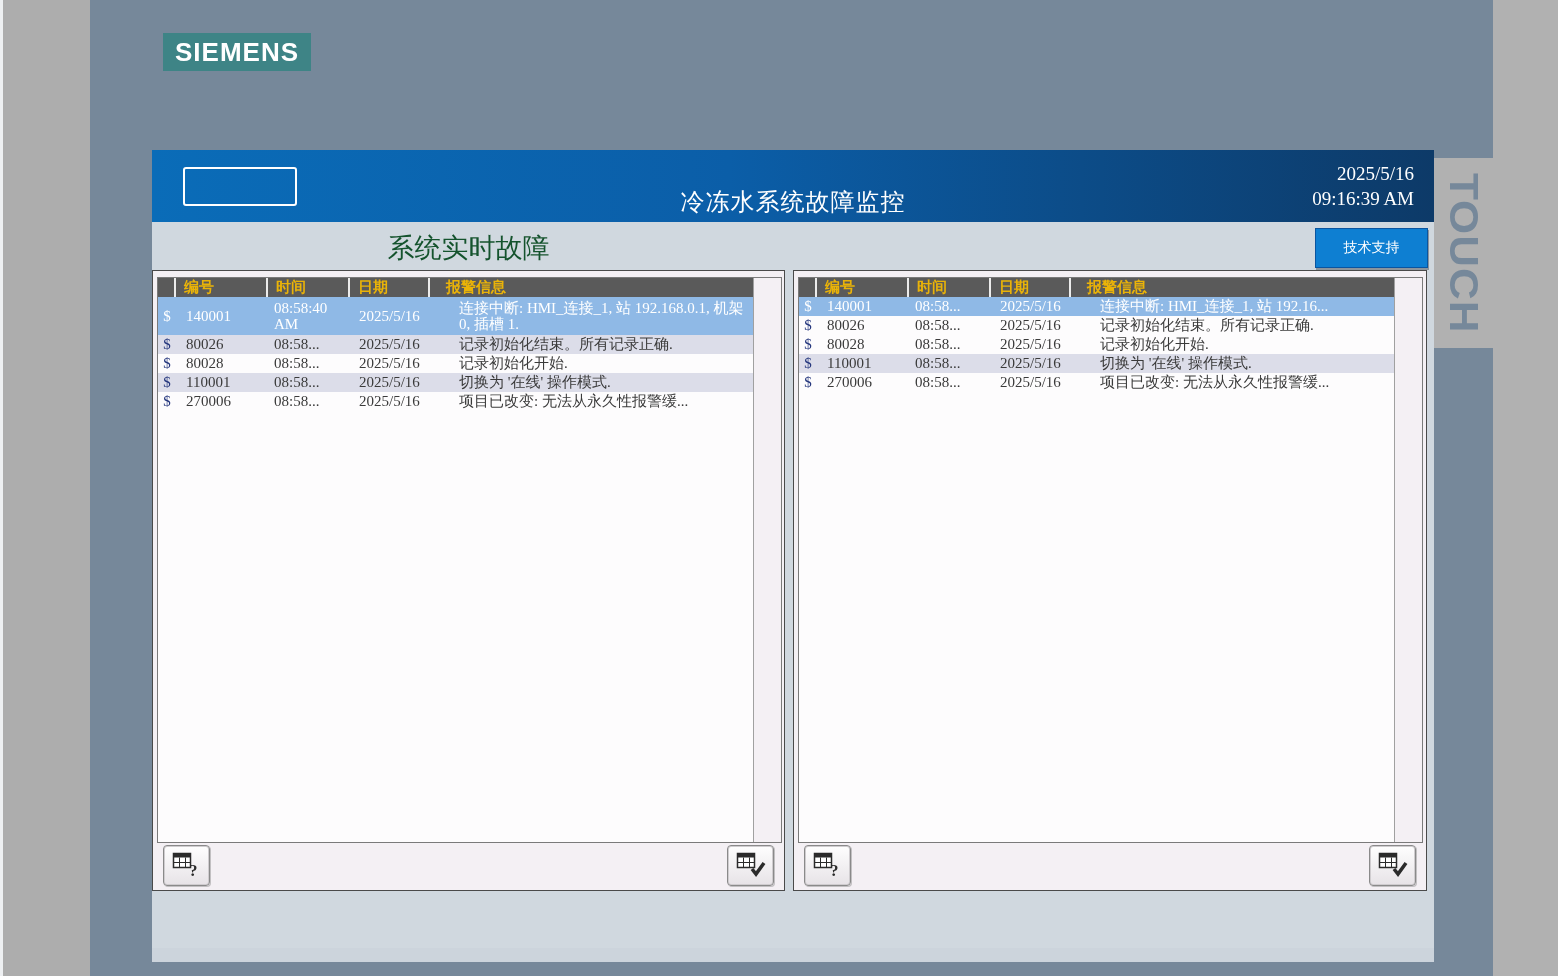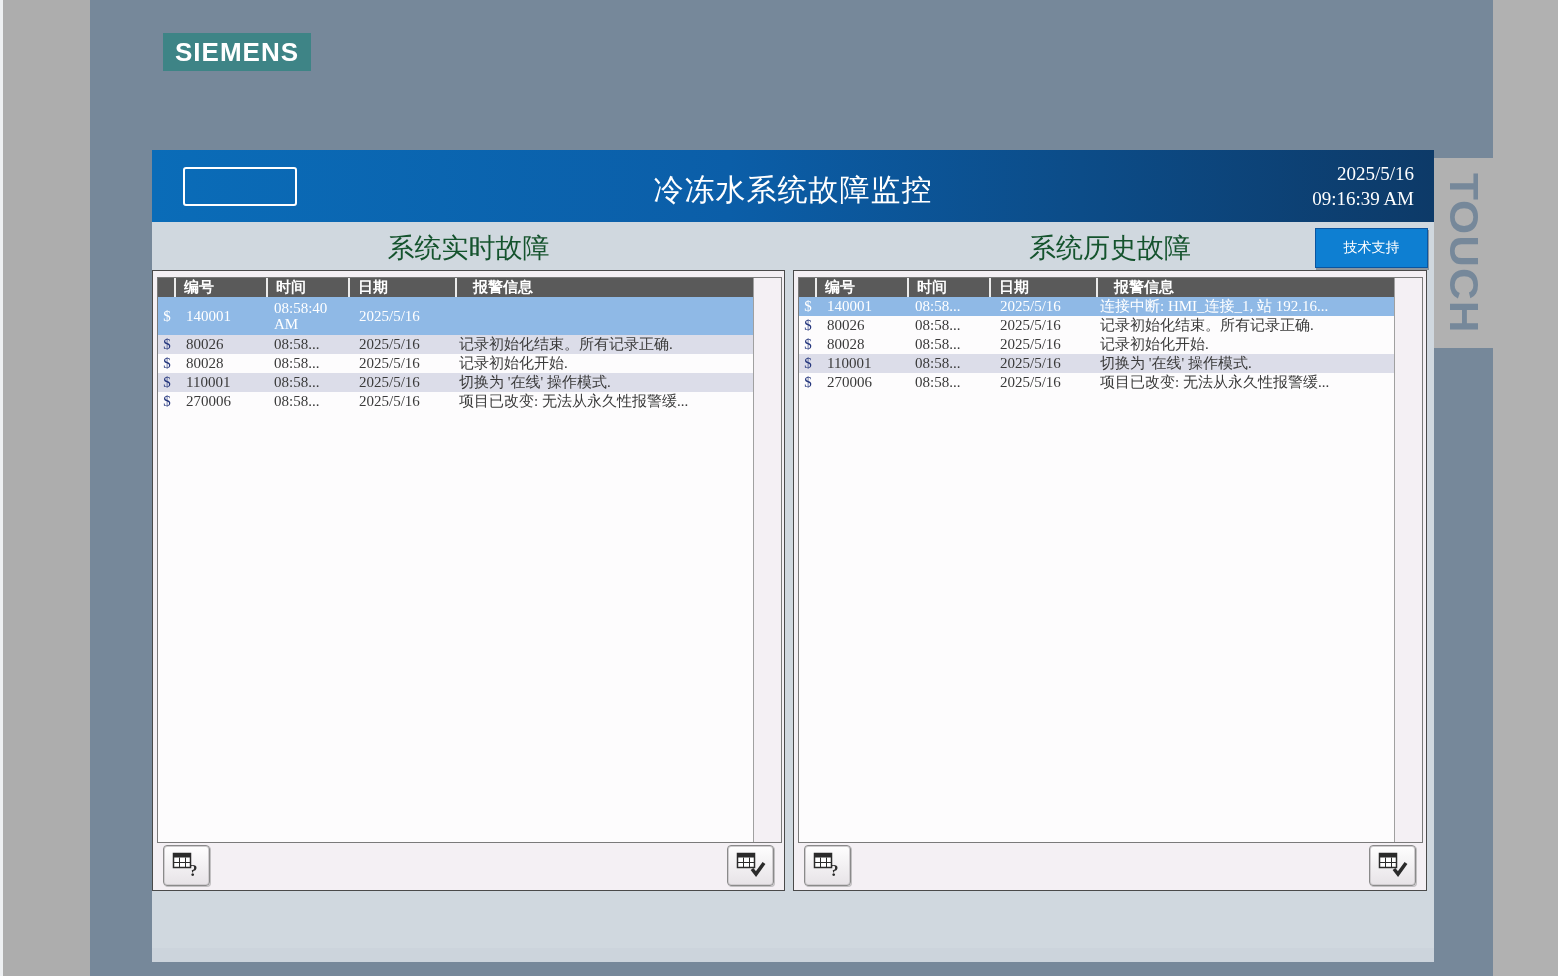--- a/index.html
+++ b/index.html
@@ -14,42 +14,42 @@
 
   
   .siemens{position:absolute;left:148px;top:33px;width:148px;height:38px;background:#3e8486;color:#fff;display:flex;align-items:center;justify-content:center;font-family:"Liberation Sans",sans-serif;font-weight:bold;font-size:26px;letter-spacing:1px;margin-left:15px;}
   .simatic{position:absolute;right:121px;top:34px;height:38px;color:#fff;font-family:"Liberation Sans",sans-serif;font-weight:300;font-size:30px;letter-spacing:2px;}
 
   
   .screen{position:absolute;left:152px;top:150px;width:1282px;height:812px;background:#d0d8df;}
 
   .titlebar{position:absolute;left:0;top:0;width:1282px;height:72px;background:linear-gradient(90deg,#0a6cb8 0%,#0b5ea8 45%,#0d3a68 100%);}
   .screen-select-box{position:absolute;left:31px;top:17px;width:114px;height:39px;border:2px solid #fff;border-radius:3px;background:transparent;}
-  .screen-title{position:absolute;left:0;top:20px;width:1282px;text-align:center;color:#fff;font-size:30px;letter-spacing:1px;}
+  .screen-title{position:absolute;left:0;top:36px;width:1282px;text-align:center;color:#fff;font-size:24px;letter-spacing:1px;}
   .datetime{position:absolute;right:20px;top:11px;text-align:right;color:#fff;font-size:19px;line-height:25px;}
 
   .section-label{position:absolute;top:80px;font-size:27px;color:#14532d;text-align:center;}
   .section-label.rt{left:0;width:633px;}
   .section-label.hist{left:641px;width:634px;}
   .support-btn{position:absolute;left:1163px;top:78px;width:113px;height:40px;background:#0e7fd2;border:1px solid #0a55a0;box-shadow:1px 2px 0 rgba(70,80,90,.5);color:#fff;font-size:14px;display:flex;align-items:center;justify-content:center;font-family:inherit;}
 
   .panel{position:absolute;top:120px;height:621px;background:#f4f0f4;border:1px solid #4a4a4a;box-sizing:border-box;}
   .panel.left{left:0;width:633px;}
   .panel.right{left:641px;width:634px;}
 
   .alarm-grid{position:absolute;left:4px;top:6px;width:625px;height:566px;background:#fdfcfd;border:1px solid #7a7a7a;box-sizing:border-box;display:flex;}
   .grid-body{width:596px;overflow:hidden;}
   .grid-scrollbar{width:27px;border-left:1px solid #a0a0a0;background:#f4f0f4;}
 
   .g-header{display:flex;height:19px;background:#5a5a5a;}
-  .g-header .hc{box-sizing:border-box;color:#ffffff;font-weight:bold;font-size:15px;line-height:19px;padding-left:8px;border-right:2px solid #ececec;overflow:hidden;white-space:nowrap;}
+  .g-header .hc{box-sizing:border-box;color:#eab308;font-weight:bold;font-size:15px;line-height:19px;padding-left:8px;border-right:2px solid #ececec;overflow:hidden;white-space:nowrap;}
   .hc.icon{width:18px;padding-left:0;}
   .hc.id{width:92px;}
   .hc.time{width:82px;}
-  .hc.date{width:107px;}
+  .hc.date{width:80px;}
   .hc.msg{flex:1;border-right:none;padding-left:16px;}
 
   .g-row{display:flex;height:19px;font-size:15px;line-height:19px;color:#3a3a3a;background:#fdfcfd;}
   .g-row.alt{background:#dcdde9;}
   .g-row.sel{background:#8fb9e6;color:#fff;}
   .g-row.sel .c.icon{color:#fff;}
   .g-row.tall{height:38px;line-height:16px;align-items:center;}
   .g-row .c{box-sizing:border-box;overflow:hidden;white-space:nowrap;}
   .g-row.tall .c.time,.g-row.tall .c.msg{white-space:normal;}
   .c.icon{width:18px;text-align:center;color:#23357c;}
@@ -84,38 +84,38 @@
     <div class="titlebar">
       <button class="screen-select-box"></button>
       <div class="screen-title">冷冻水系统故障监控</div>
       <div class="datetime">
         <div>2025/5/16</div>
         <div>09:16:39 AM</div>
       </div>
     </div>
 
     <div class="section-label rt">系统实时故障</div>
-    <div class="section-label hist">系统历史故障</div>
     <button class="support-btn">技术支持</button>
 
     <div class="panel left">
       <div class="alarm-grid">
         <div class="grid-body">
           <div class="g-header">
             <div class="hc icon"></div>
             <div class="hc id">编号</div>
             <div class="hc time">时间</div>
             <div class="hc date">日期</div>
             <div class="hc msg">报警信息</div>
           </div>
           <div class="g-row sel tall">
             <div class="c icon">$</div>
             <div class="c id">140001</div>
             <div class="c time">08:58:40 AM</div>
             <div class="c date">2025/5/16</div>
+            <div class="c msg">连接中断: HMI_连接_1, 站 192.168.0.1, 机架 0, 插槽 1.</div>
           </div>
           <div class="g-row alt">
             <div class="c icon">$</div>
             <div class="c id">80026</div>
             <div class="c time">08:58...</div>
             <div class="c date">2025/5/16</div>
             <div class="c msg">记录初始化结束。所有记录正确.</div>
           </div>
           <div class="g-row">
             <div class="c icon">$</div>

